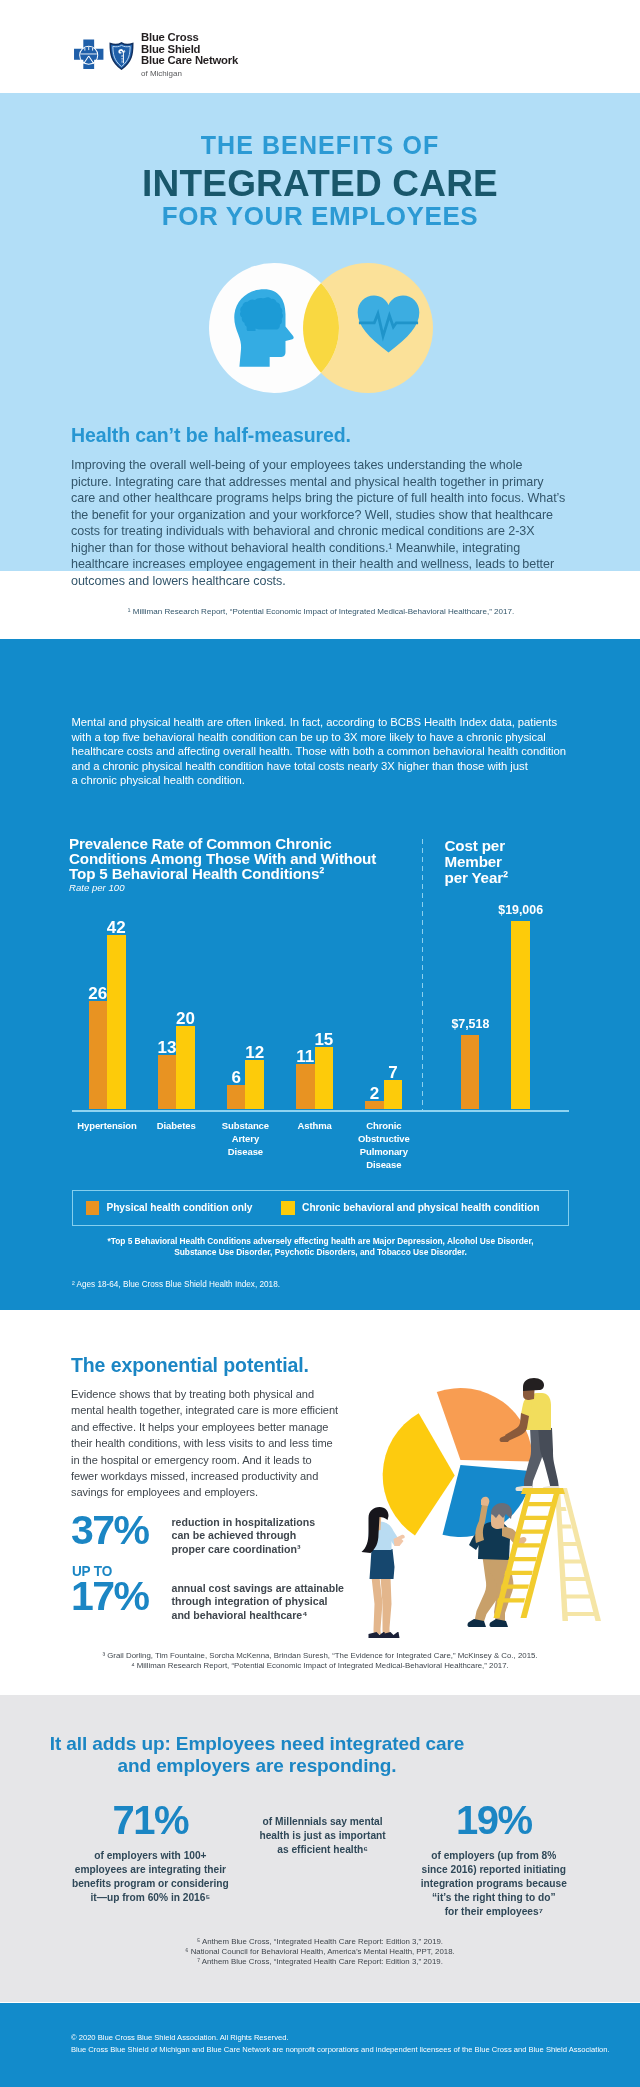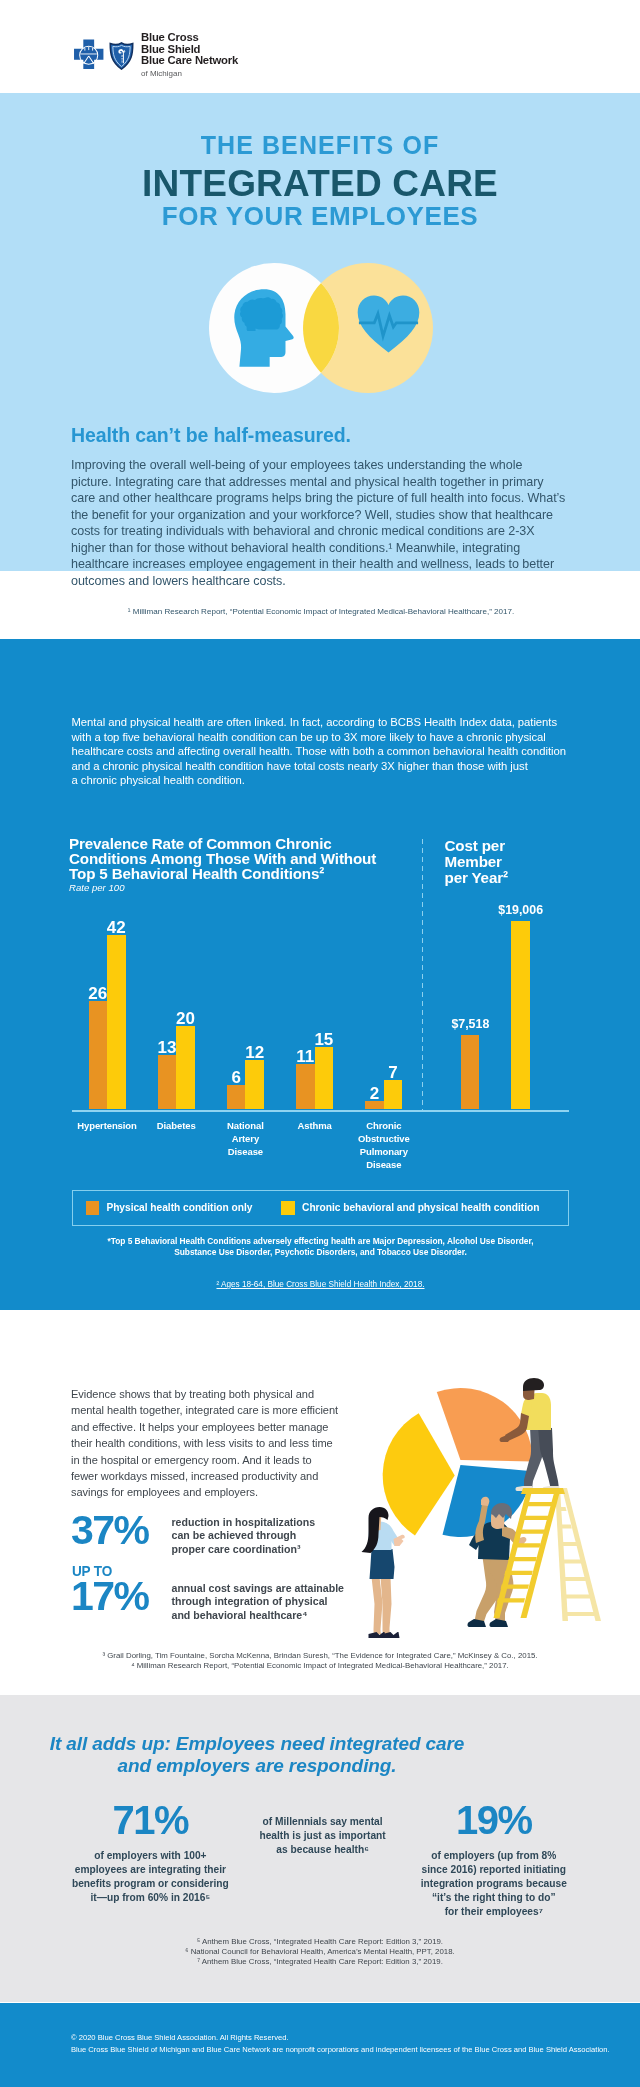--- a/index.html
+++ b/index.html
@@ -51,38 +51,38 @@
 
   
   .legend{position:absolute;left:71.7px;top:550.5px;width:497px;height:36.3px;border:1px solid #85CFEE;box-sizing:border-box;}
   .legend-inner{position:relative;height:100%;}
   .lg-item{position:absolute;display:flex;align-items:center;top:10px;}
   .lg-item[data-index="0"]{left:13px;}
   .lg-item[data-index="1"]{left:208.7px;}
   .lg-sw{width:13.5px;height:14.8px;display:inline-block;margin-right:7.2px;}
   .lg-lb{font-size:10.2px;font-weight:bold;color:#fff;letter-spacing:-0.02px;white-space:nowrap;}
   .s2-note{position:absolute;left:72px;top:597px;width:497px;text-align:center;font-size:8.4px;font-weight:bold;line-height:10.6px;color:#fff;letter-spacing:-0.02px;}
-  .s2-fn{position:absolute;left:72px;top:641px;width:497px;text-align:center;font-size:8.2px;color:#fff;text-decoration:underline;}
+  .s2-fn{position:absolute;left:72px;top:641px;width:497px;text-align:left;font-size:8.2px;color:#fff;}
 
   
   .s3{top:1310px;height:385px;background:#fff;}
   .s3-head{position:absolute;left:71px;top:44px;font-size:19.5px;font-weight:bold;color:#1B86C4;letter-spacing:-0.1px;}
   .s3-body{position:absolute;left:71px;top:76px;font-size:11.05px;line-height:16.4px;color:#3F464D;white-space:nowrap;letter-spacing:-0.04px;}
   .stat{position:absolute;}
   .stat.a{left:71px;top:202px;}
   .stat.b{left:71px;top:268px;}
   .stat-num{position:absolute;left:0;top:0;font-size:41px;font-weight:bold;color:#1B86C4;letter-spacing:-1.6px;line-height:36px;}
   .stat-txt{position:absolute;left:100.5px;top:3.5px;font-size:10.6px;line-height:13.85px;font-weight:bold;color:#3F464D;white-space:nowrap;}
   .upto{position:absolute;left:71.5px;top:253px;font-size:14.6px;font-weight:bold;color:#1B86C4;letter-spacing:-0.2px;transform:scaleX(0.93);transform-origin:left top;}
   .illus{position:absolute;left:365px;top:65px;width:250px;height:265px;overflow:visible;}
   .s3-fn{position:absolute;left:71px;top:341px;width:498px;text-align:center;font-size:7.85px;line-height:10px;color:#3F464D;}
 
   
   .s4{top:1695px;height:307px;background:#E6E6E8;}
-  .s4-head{position:absolute;left:0;top:38px;width:514px;text-align:center;font-size:19px;font-weight:bold;line-height:22px;color:#1B86C4;letter-spacing:-0.1px;font-style:italic;}
+  .s4-head{position:absolute;left:0;top:38px;width:514px;text-align:center;font-size:19px;font-weight:bold;line-height:22px;color:#1B86C4;letter-spacing:-0.1px;}
   .s4-cols{position:absolute;left:0;top:108px;width:640px;}
   .s4-col{position:absolute;width:200px;text-align:center;}
   .s4-col[data-index="0"]{left:50.4px;}
   .s4-col[data-index="1"]{left:222.6px;}
   .s4-col[data-index="2"]{left:393.8px;}
   .s4-val{font-size:40px;font-weight:bold;color:#1B86C4;letter-spacing:-1.5px;line-height:34px;}
   .s4-txt{margin-top:12px;font-size:10.2px;font-weight:bold;line-height:14.1px;color:#2F4858;white-space:nowrap;}
   .s4-fn{position:absolute;left:71px;top:242px;width:498px;text-align:center;font-size:7.85px;line-height:9.9px;color:#3F464D;}
 
   
@@ -207,21 +207,21 @@
           <div class="bval" style="left: 373.05px; top: 424.415px;">7</div>
         </div>
       <div class="cats">
           <div class="cat" style="left: 57px; top: 481px;">
             <div>Hypertension</div>
           </div>
           <div class="cat" style="left: 126.2px; top: 481px;">
             <div>Diabetes</div>
           </div>
           <div class="cat" style="left: 195.4px; top: 481px;">
-            <div>National</div>
+            <div>Substance</div>
             <div>Artery</div>
             <div>Disease</div>
           </div>
           <div class="cat" style="left: 264.6px; top: 481px;">
             <div>Asthma</div>
           </div>
           <div class="cat" style="left: 333.8px; top: 481px;">
             <div>Chronic</div>
             <div>Obstructive</div>
             <div>Pulmonary</div>
@@ -249,20 +249,21 @@
         </div>
     </div>
     <div class="s2-note">
         <div>*Top 5 Behavioral Health Conditions adversely effecting health are Major Depression, Alcohol Use Disorder,</div>
         <div>Substance Use Disorder, Psychotic Disorders, and Tobacco Use Disorder.</div>
       </div>
     <div class="s2-fn">² Ages 18-64, Blue Cross Blue Shield Health Index, 2018.</div>
   </div>
 
   <div class="sec s3">
+    <div class="s3-head">The exponential potential.</div>
     <div class="s3-body">
         <div>Evidence shows that by treating both physical and</div>
         <div>mental health together, integrated care is more efficient</div>
         <div>and effective. It helps your employees better manage</div>
         <div>their health conditions, with less visits to and less time</div>
         <div>in the hospital or emergency room. And it leads to</div>
         <div>fewer workdays missed, increased productivity and</div>
         <div>savings for employees and employers.</div>
       </div>
 
@@ -382,21 +383,21 @@
             <div>of employers with 100+</div>
             <div>employees are integrating their</div>
             <div>benefits program or considering</div>
             <div>it—up from 60% in 2016⁵</div>
           </div>
       </div>
         <div class="s4-col" data-index="1">
         <div class="s4-txt">
             <div>of Millennials say mental</div>
             <div>health is just as important</div>
-            <div>as because health⁶</div>
+            <div>as efficient health⁶</div>
           </div>
       </div>
         <div class="s4-col" data-index="2">
         <div class="s4-val">19%</div>
         <div class="s4-txt">
             <div>of employers (up from 8%</div>
             <div>since 2016) reported initiating</div>
             <div>integration programs because</div>
             <div>“it’s the right thing to do”</div>
             <div>for their employees⁷</div>

